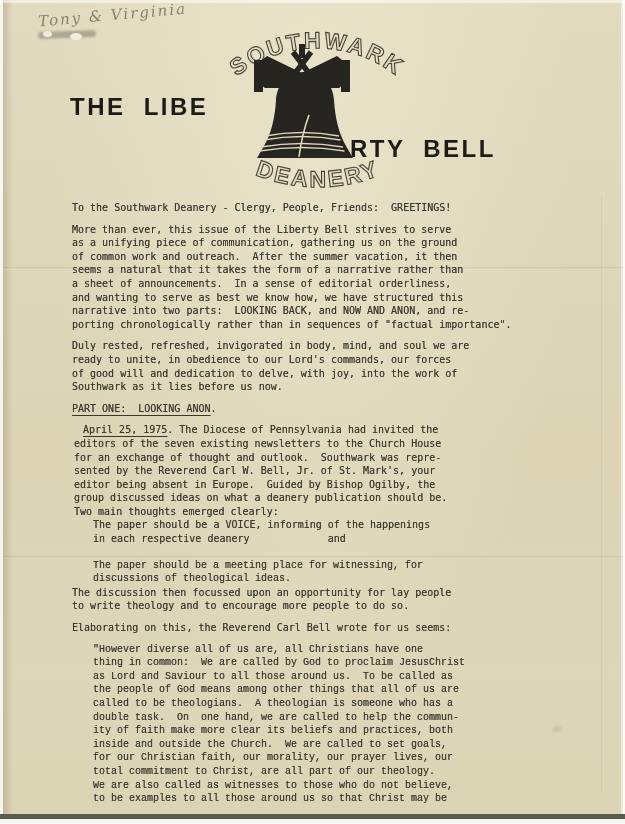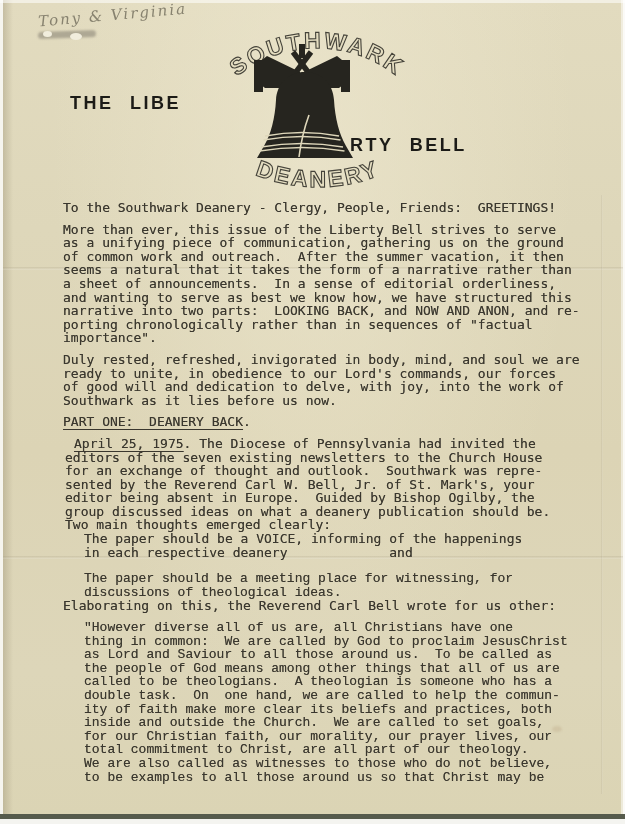--- a/index.html
+++ b/index.html
@@ -28,32 +28,32 @@
   .hand-note{position:absolute;left:38px;top:6px;color:#87826f;
     font-family:"DejaVu Serif",serif;font-style:italic;font-size:15px;letter-spacing:2px;
     transform:rotate(-5deg);}
   .smudge{position:absolute;left:38px;top:31px;width:58px;height:7px;border-radius:4px;
     background:#a29c8a;filter:blur(1.2px);transform:rotate(-2deg);opacity:.8;}
   .chip1,.chip2{position:absolute;background:#f1eddd;border-radius:50%;}
   .chip1{left:43px;top:31px;width:9px;height:6px;}
   .chip2{left:70px;top:33px;width:12px;height:7px;}
   
   .title{position:absolute;top:93px;color:#1c1b17;font-family:"Liberation Sans",sans-serif;
-    font-weight:bold;font-size:18px;letter-spacing:2.5px;word-spacing:9px;white-space:pre;}
+    font-weight:bold;font-size:24px;letter-spacing:2.5px;word-spacing:9px;white-space:pre;}
   .title-left{left:70px;} .title-right{left:350px;margin-top:42px;}
   .emblem{position:absolute;left:205px;top:22px;}
   .arc-text{font-family:"Liberation Sans",sans-serif;font-weight:bold;font-size:23px;
     letter-spacing:2.5px;fill:#e4ddc0;stroke:#45433a;stroke-width:1.1px;}
   .bell-dark{fill:#26251f;stroke:none;}
   .bell-line{stroke:#26251f;stroke-width:5.5;fill:none;}
   .bell-band{stroke:#ded7ba;stroke-width:1.3;fill:none;}
   .bell-crack{stroke:#ded7ba;stroke-width:1.6;fill:none;}
   
-  .col{position:absolute;left:63px;top:201px;width:542px;color:#3a372e;
-    font-size:13px;line-height:13.6px;text-shadow:0 0 .5px rgba(58,55,46,.65);}
+  .col{position:absolute;left:72px;top:201px;width:542px;color:#3a372e;
+    font-size:10px;line-height:13.6px;text-shadow:0 0 .5px rgba(58,55,46,.65);}
   .p{white-space:pre-wrap;margin:0 0 8px 0;}
   .p.tight{margin-bottom:0;font-family:Liberation Mono, monospace;}
   .p.gapafter{margin-bottom:13px;}
   .ind{margin-left:21px;}
   .april{margin-left:2px;text-indent:9px;margin-bottom:0;}
   .u{text-decoration:underline;text-underline-offset:2.5px;text-decoration-thickness:1px;}
   .stain{position:absolute;left:552px;top:726px;width:10px;height:6px;border-radius:50%;
     background:rgba(160,125,90,.18);filter:blur(1px);}
 </style>
 </head>
@@ -116,33 +116,35 @@
 of common work and outreach.  After the summer vacation, it then
 seems a natural that it takes the form of a narrative rather than
 a sheet of announcements.  In a sense of editorial orderliness,
 and wanting to serve as best we know how, we have structured this
 narrative into two parts:  LOOKING BACK, and NOW AND ANON, and re-
 porting chronologically rather than in sequences of "factual importance".</div>
     <div class="p">Duly rested, refreshed, invigorated in body, mind, and soul we are
 ready to unite, in obedience to our Lord's commands, our forces
 of good will and dedication to delve, with joy, into the work of
 Southwark as it lies before us now.</div>
-    <div class="p"><span class="u">PART ONE:  DEANERY BACK</span><span>.</span></div>
+    <div class="p"><span class="u">PART ONE:  LOOKING ANON</span><span>.</span></div>
     <div class="p april"><span class="u">April 25, 1975</span><span>. The Diocese of Pennsylvania had invited the
 editors of the seven existing newsletters to the Church House
 for an exchange of thought and outlook.  Southwark was repre-
 sented by the Reverend Carl W. Bell, Jr. of St. Mark's, your
 editor being absent in Europe.  Guided by Bishop Ogilby, the
 group discussed ideas on what a deanery publication should be.
 Two main thoughts emerged clearly:</span></div>
     <div class="p ind gapafter">The paper should be a VOICE, informing of the happenings
 in each respective deanery             and</div>
     <div class="p ind tight">The paper should be a meeting place for witnessing, for
 discussions of theological ideas.</div>
-    <div class="p">Elaborating on this, the Reverend Carl Bell wrote for us other:</div>
+    <div class="p">The discussion then focussed upon an opportunity for lay people
+to write theology and to encourage more people to do so.</div>
+    <div class="p">Elaborating on this, the Reverend Carl Bell wrote for us seems:</div>
     <div class="p ind tight">"However diverse all of us are, all Christians have one
 thing in common:  We are called by God to proclaim JesusChrist
 as Lord and Saviour to all those around us.  To be called as
 the people of God means among other things that all of us are
 called to be theologians.  A theologian is someone who has a
 double task.  On  one hand, we are called to help the commun-
 ity of faith make more clear its beliefs and practices, both
 inside and outside the Church.  We are called to set goals,
 for our Christian faith, our morality, our prayer lives, our
 total commitment to Christ, are all part of our theology.

